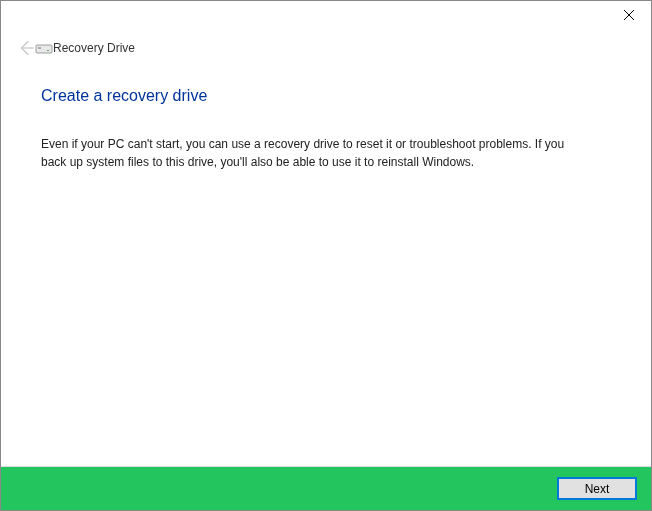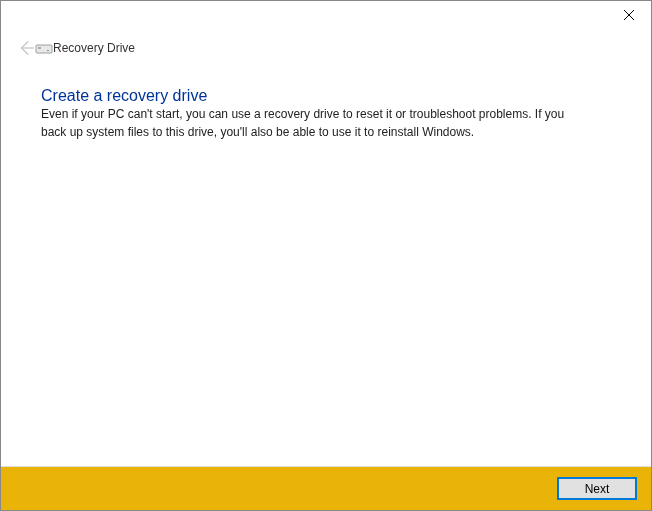--- a/index.html
+++ b/index.html
@@ -58,20 +58,21 @@
       color: #333;
     }
     .content {
       flex: 1;
       padding: 30px 40px 0 40px;
     }
     .page-heading {
       color: #003399;
       font-size: 16px;
       font-weight: 400;
+      margin-bottom: 30px;
     }
     .description {
       font-size: 12px;
       color: #222;
       line-height: 1.5;
       margin-bottom: 56px;
       max-width: 540px;
     }
     .checkbox-wrap {
       border: 2px dashed #e03030;
@@ -96,21 +97,21 @@
     .checkbox-label {
       font-size: 12px;
       color: #222;
     }
     .footer {
       border-top: 1px solid #ddd;
       padding: 10px 14px;
       display: flex;
       justify-content: flex-end;
       gap: 8px;
-      background: #eab308;
+      background: #22c55e;
     }
     .btn {
       min-width: 80px;
       height: 23px;
       font-size: 12px;
       font-family: inherit;
       border: 1px solid #adadad;
       background: #e1e1e1;
       cursor: pointer;
       padding: 0 12px;

